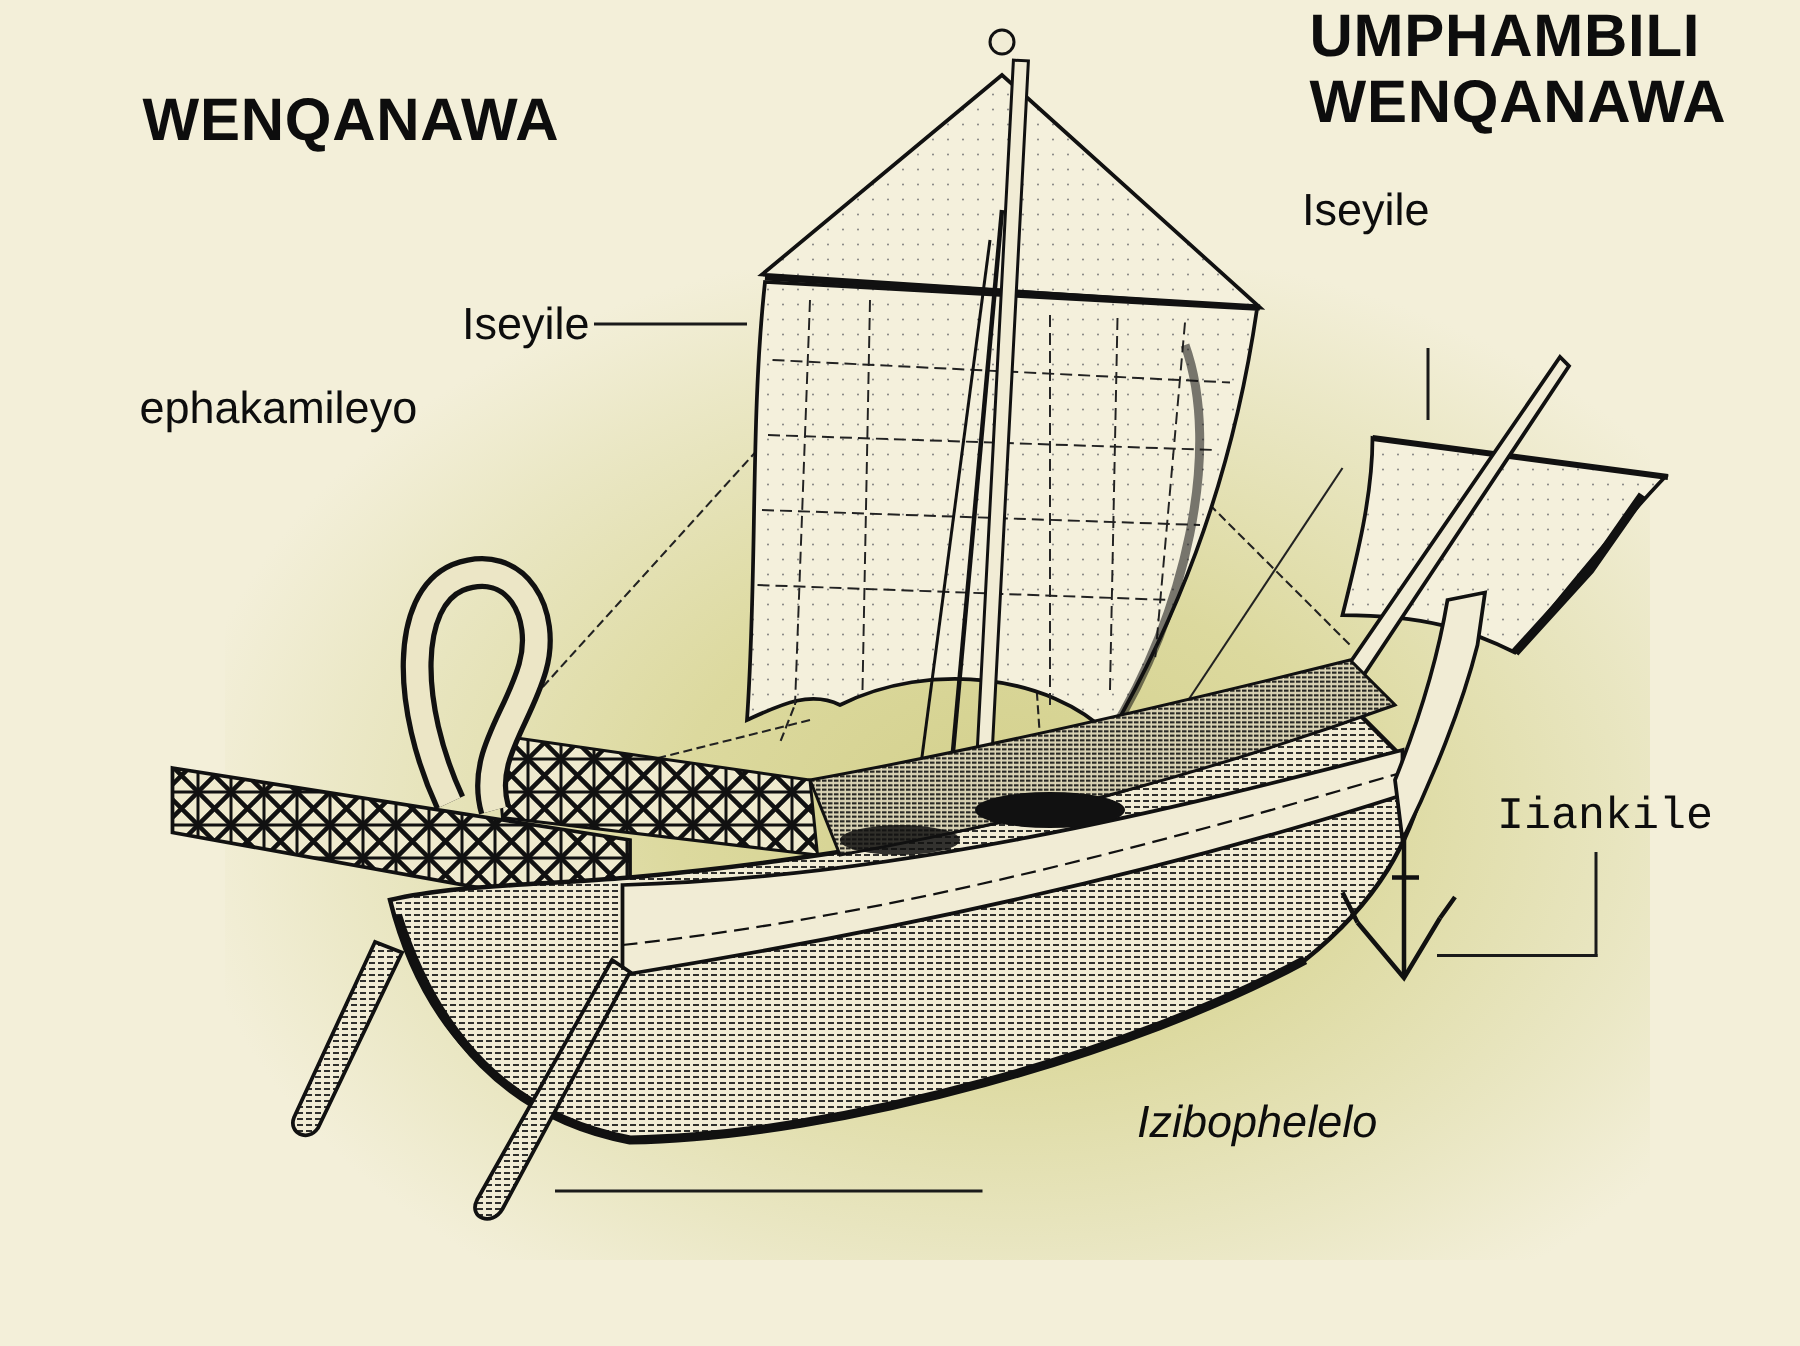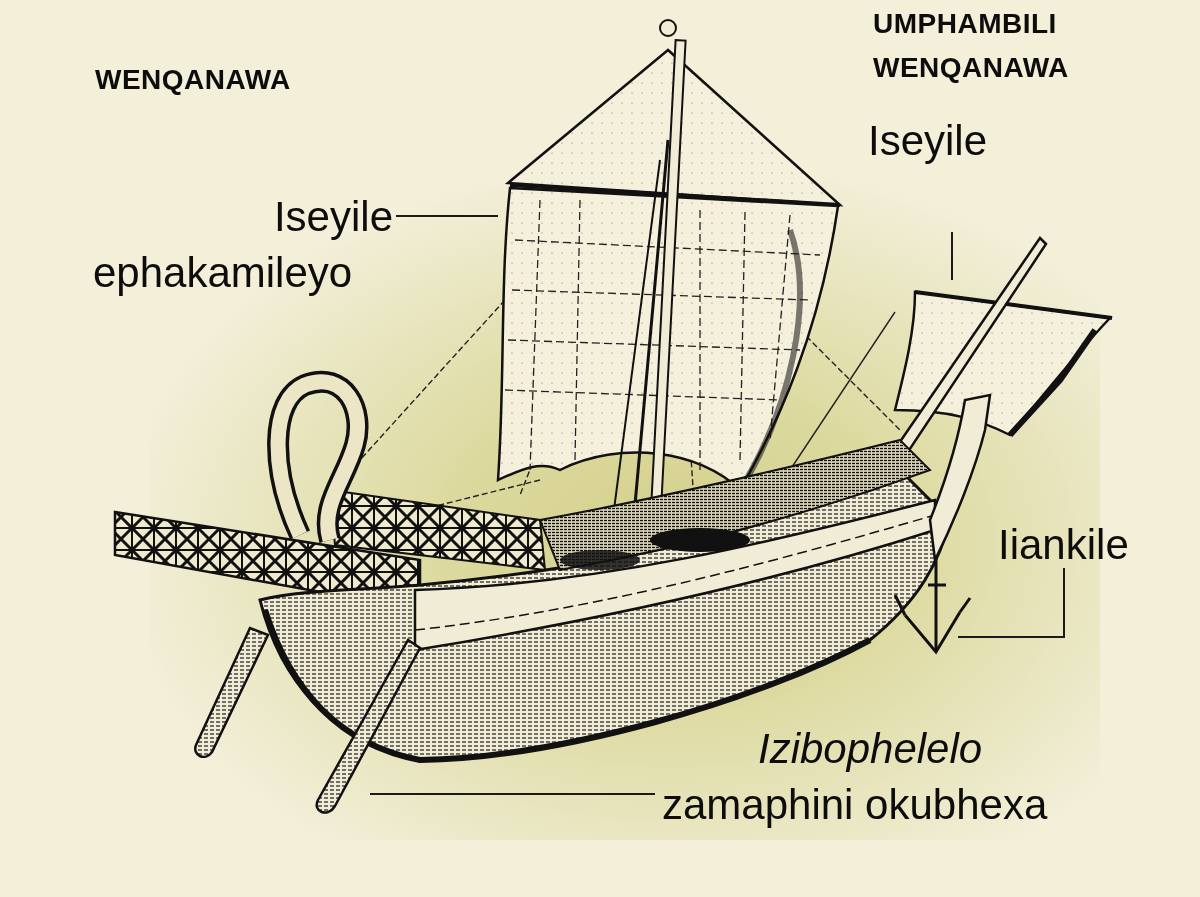--- a/index.html
+++ b/index.html
@@ -11,25 +11,25 @@
     position: relative;
   }
   .stage { position: absolute; left: 0; top: 0; width: 1200px; height: 897px; }
   .glow {
     position: absolute; left: 150px; top: 180px; width: 950px; height: 660px;
     background: radial-gradient(ellipse at 55% 55%, #d3d08c 0%, #dcd99e 30%, #e8e5bf 55%, rgba(243,239,217,0) 75%);
     pointer-events: none;
   }
   svg.ship { position: absolute; left: 0; top: 0; }
   .title {
-    position: absolute; font-weight: 700; font-size: 28px; line-height: 44px;
+    position: absolute; font-weight: 700; font-size: 40px; line-height: 44px;
     letter-spacing: 0.5px; color: #0d0d0d;
   }
   .label {
-    position: absolute; font-size: 42px; line-height: 42px; color: #0d0d0d;
+    position: absolute; font-size: 30px; line-height: 42px; color: #0d0d0d;
     font-weight: 400;
   }
   .lead { position: absolute; background: #1a1a1a; }
 </style>
 </head>
 <body>
 
 <div class="stage">
   <div class="glow"></div>
 
@@ -154,26 +154,23 @@
   <div class="label" style="left:93px; top:252px;">
     <div>ephakamileyo</div>
   </div>
   <div class="lead" style="left:396px; top:215px; width:102px; height:2px;"></div>
 
   <div class="label" style="left:868px; top:120px;">
     <div>Iseyile</div>
   </div>
   <div class="lead" style="left:951px; top:232px; width:2px; height:48px;"></div>
 
-  <div class="label" style="left:998px; top:524px;">
+  <div class="label" style="left:998px; top:524px;font-family:Liberation Mono, monospace;">
     <div>Iiankile</div>
   </div>
   <div class="lead" style="left:1063px; top:568px; width:2px; height:70px;"></div>
   <div class="lead" style="left:958px; top:636px; width:107px; height:2px;"></div>
 
   <div class="label" style="left:758px; top:728px;font-style:italic;">
     <div>Izibophelelo</div>
   </div>
-  <div class="label" style="left:662px; top:784px;">
-    <div>zamaphini okubhexa</div>
-  </div>
   <div class="lead" style="left:370px; top:793px; width:285px; height:2px;"></div>
 </div>
 
 </body></html>

